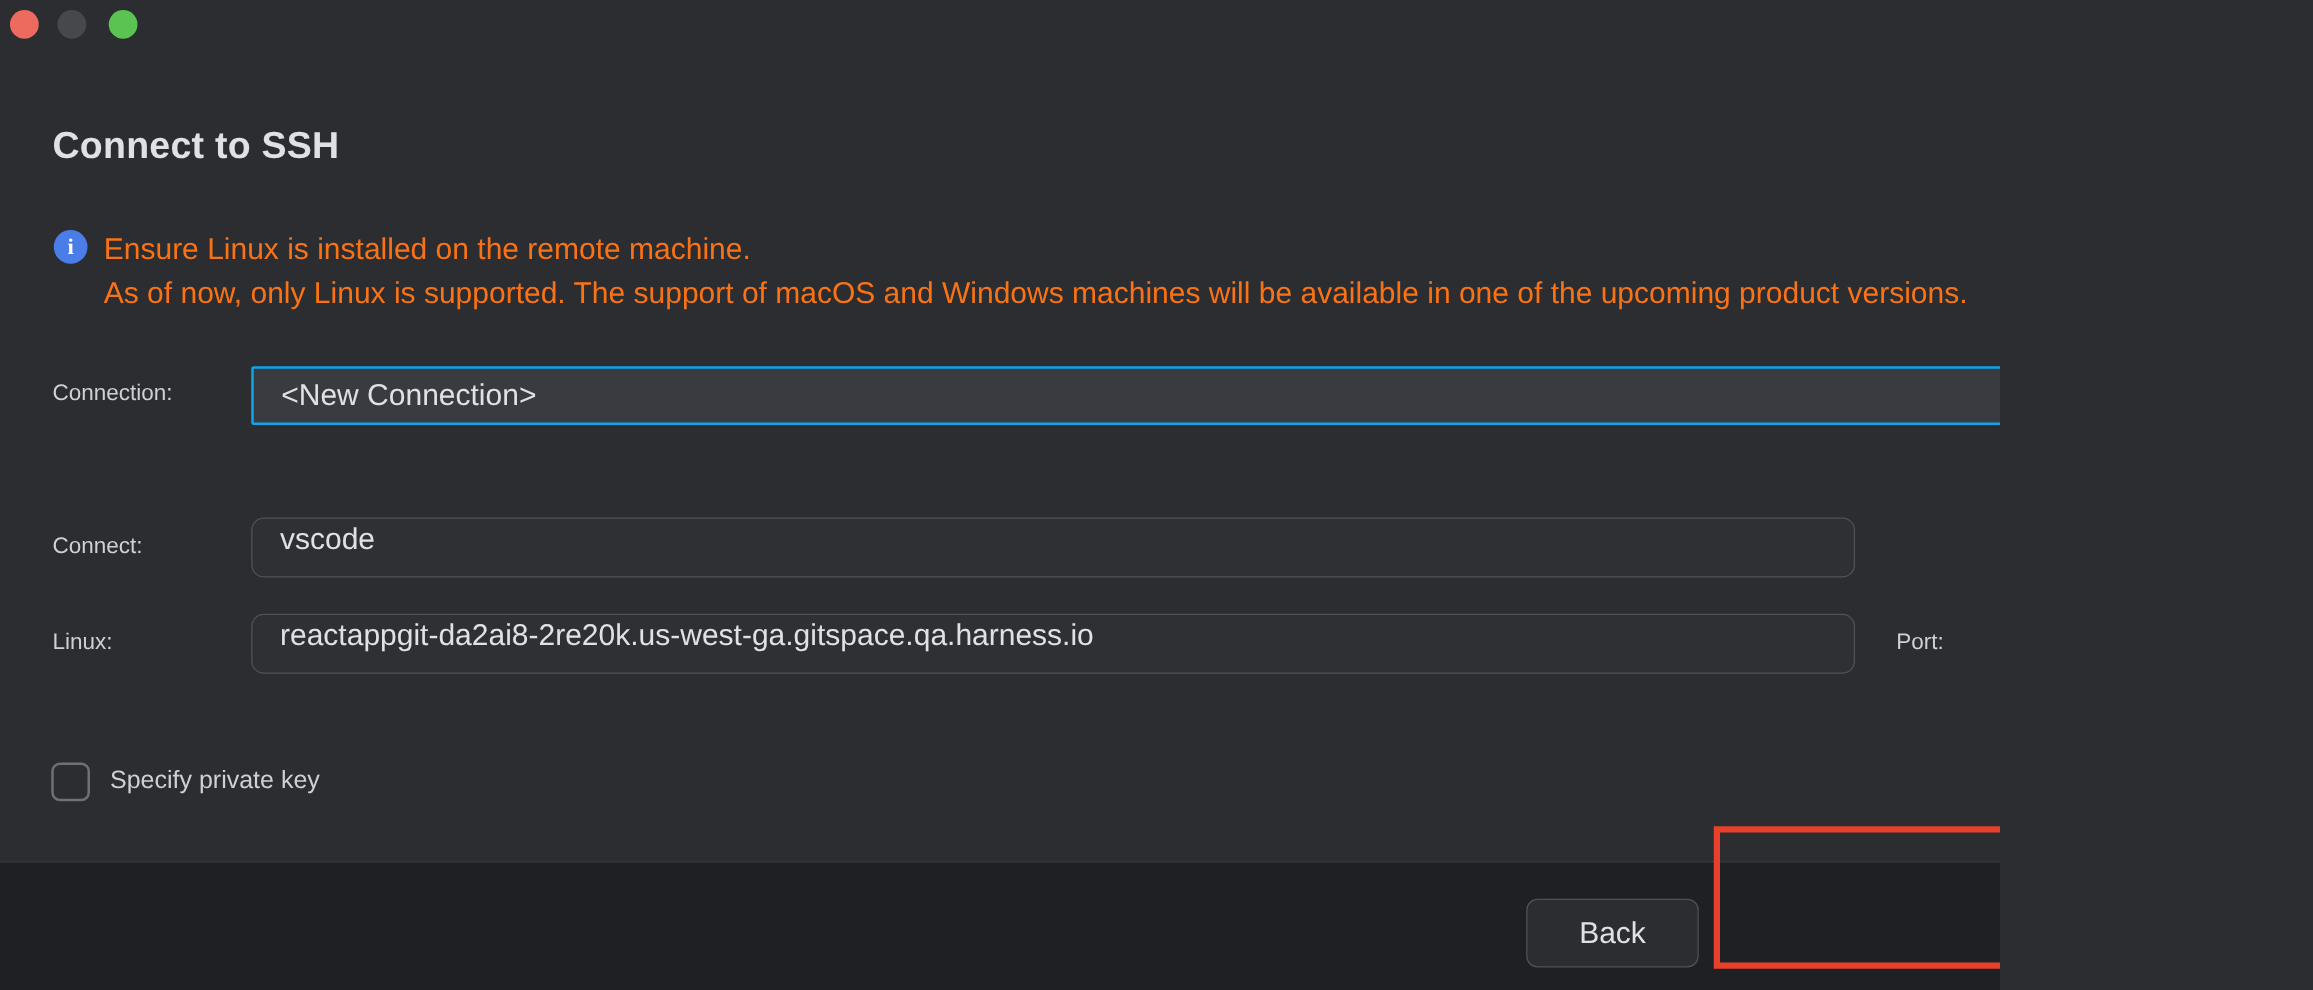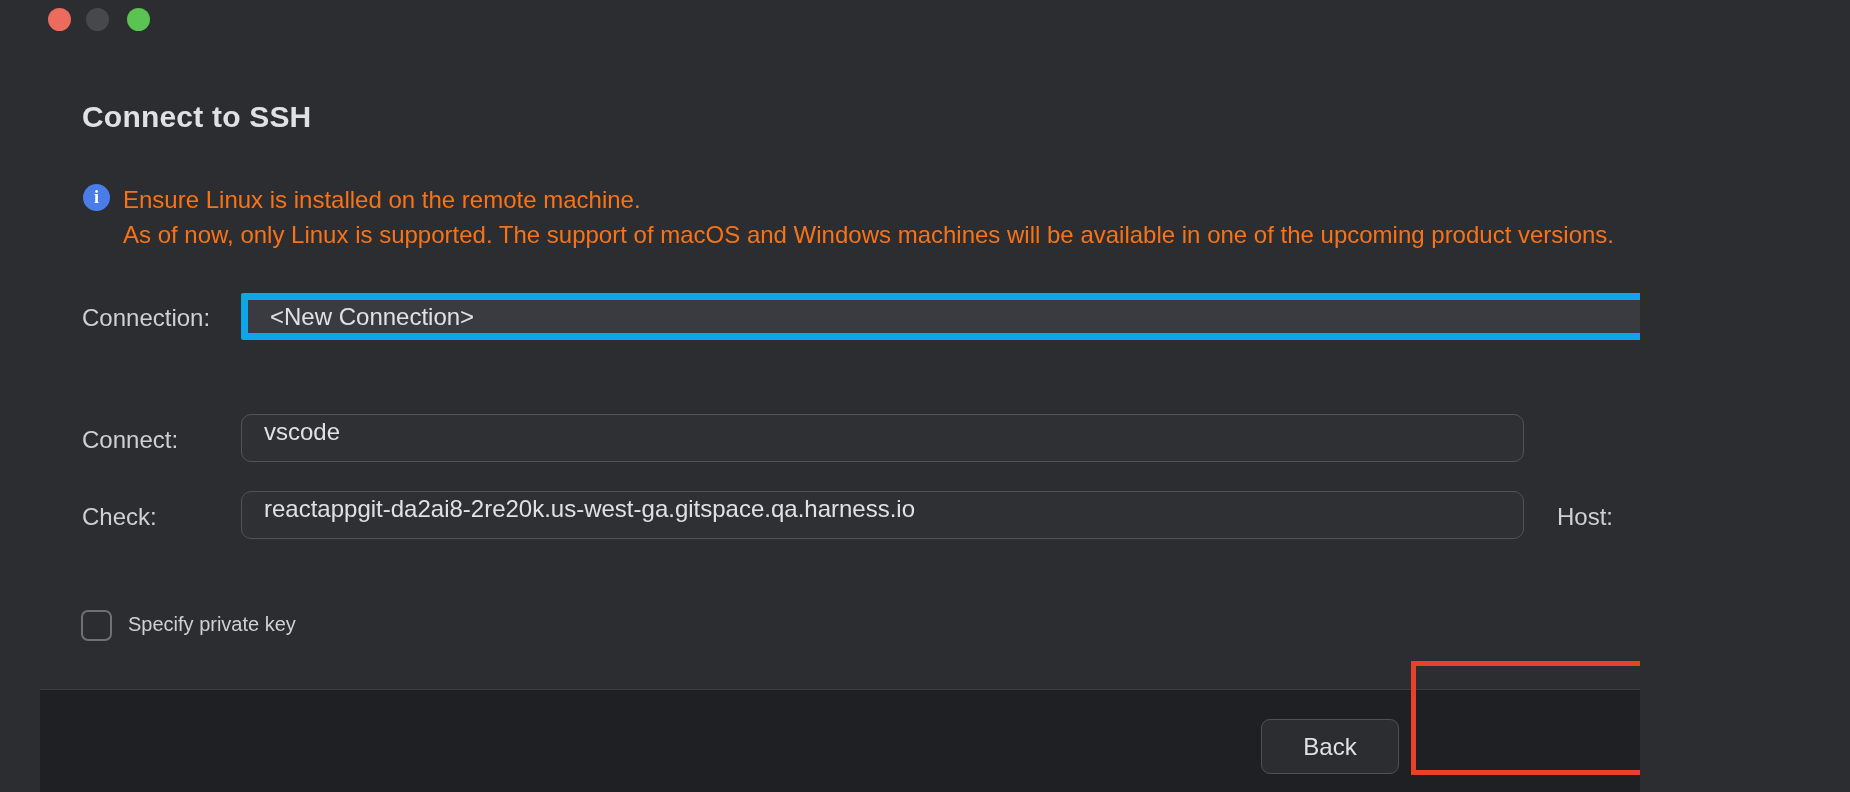--- a/index.html
+++ b/index.html
@@ -4,21 +4,20 @@
 <style>
   html, body { margin: 0; padding: 0; background: #2b2d30; }
   * { box-sizing: border-box; }
   #window {
     position: relative;
     width: 1600px;
     height: 792px;
     background: #2b2d30;
     font-family: "Liberation Sans", "DejaVu Sans", sans-serif;
     overflow: hidden;
-    margin-left: 40px;
   }
   
   .traffic { position: absolute; top: 8px; width: 23px; height: 23px; border-radius: 50%; }
   #tl-close { left: 8px;  background: #ed6a5e; }
   #tl-min   { left: 46px; background: #47484b; }
   #tl-zoom  { left: 87px; background: #5ac351; }
 
   .page-title {
     position: absolute; left: 42px; top: 100px;
     font-size: 30px; font-weight: 700; color: #dfe1e5; letter-spacing: 0.2px;
@@ -33,27 +32,27 @@
     font-family: "Liberation Serif", "DejaVu Serif", serif;
   }
   .info-text {
     position: absolute; left: 83px; top: 182px;
     font-size: 24px; line-height: 35px; color: #f97316;
     white-space: nowrap;
   }
 
   .form-label {
     position: absolute; left: 42px;
-    font-size: 24px; color: #ced0d6; white-space: nowrap;
+    font-size: 18px; color: #ced0d6; white-space: nowrap;
   }
 
   .combobox {
     position: absolute; left: 201px; top: 293px;
     width: 1528px; height: 47px;
-    background: #393b40; border: 7px solid #0ea5e9; border-radius: 2px;
+    background: #393b40; border: 2px solid #0ea5e9; border-radius: 2px;
     display: flex; align-items: center;
     padding: 0 18px 0 22px;
     cursor: pointer;
   }
   .combobox .value { font-size: 24px; color: #dfe1e5; flex: 1; white-space: nowrap; }
   .chevron { width: 24px; height: 24px; flex: 0 0 auto; }
 
   .gear { position: absolute; left: 1771px; top: 303px; width: 28px; height: 28px; cursor: pointer; }
 
   .text-field {
@@ -136,23 +135,23 @@
       </svg>
   </div>
   <svg class="gear" viewBox="0 0 24 24" fill="none" stroke="#9da0a8" stroke-width="1.5" stroke-linecap="round" stroke-linejoin="round">
     <circle cx="12" cy="12" r="3"></circle>
     <path d="M19.4 15a1.65 1.65 0 0 0 .33 1.82l.06.06a2 2 0 0 1 0 2.83 2 2 0 0 1-2.83 0l-.06-.06a1.65 1.65 0 0 0-1.82-.33 1.65 1.65 0 0 0-1 1.51V21a2 2 0 0 1-2 2 2 2 0 0 1-2-2v-.09A1.65 1.65 0 0 0 9 19.4a1.65 1.65 0 0 0-1.82.33l-.06.06a2 2 0 0 1-2.83 0 2 2 0 0 1 0-2.83l.06-.06a1.65 1.65 0 0 0 .33-1.82 1.65 1.65 0 0 0-1.51-1H3a2 2 0 0 1-2-2 2 2 0 0 1 2-2h.09A1.65 1.65 0 0 0 4.6 9a1.65 1.65 0 0 0-.33-1.82l-.06-.06a2 2 0 0 1 0-2.83 2 2 0 0 1 2.83 0l.06.06a1.65 1.65 0 0 0 1.82.33H9a1.65 1.65 0 0 0 1-1.51V3a2 2 0 0 1 2-2 2 2 0 0 1 2 2v.09a1.65 1.65 0 0 0 1 1.51 1.65 1.65 0 0 0 1.82-.33l.06-.06a2 2 0 0 1 2.83 0 2 2 0 0 1 0 2.83l-.06.06a1.65 1.65 0 0 0-.33 1.82V9a1.65 1.65 0 0 0 1.51 1H21a2 2 0 0 1 2 2 2 2 0 0 1-2 2h-.09a1.65 1.65 0 0 0-1.51 1z"></path>
   </svg>
 
   <div class="form-label" style="top: 426px;">Connect:</div>
   <input class="text-field" id="username-field" type="text" value="vscode" style="">
 
-  <div class="form-label" style="top: 503px;">Check:</div>
+  <div class="form-label" style="top: 503px;">Linux:</div>
   <input class="text-field" id="host-field" type="text" value="reactappgit-da2ai8-2re20k.us-west-ga.gitspace.qa.harness.io" style="">
-  <div class="form-label" style="left: 1517px; top: 503px;">Host:</div>
+  <div class="form-label" style="left: 1517px; top: 503px;">Port:</div>
 
   <div class="checkbox-box"></div>
   <div class="checkbox-label">Specify private key</div>
 
   <div class="footer">
     <div class="btn" id="back-btn">Back</div>
   </div>
 
   <div class="annotation-box"></div>
 

